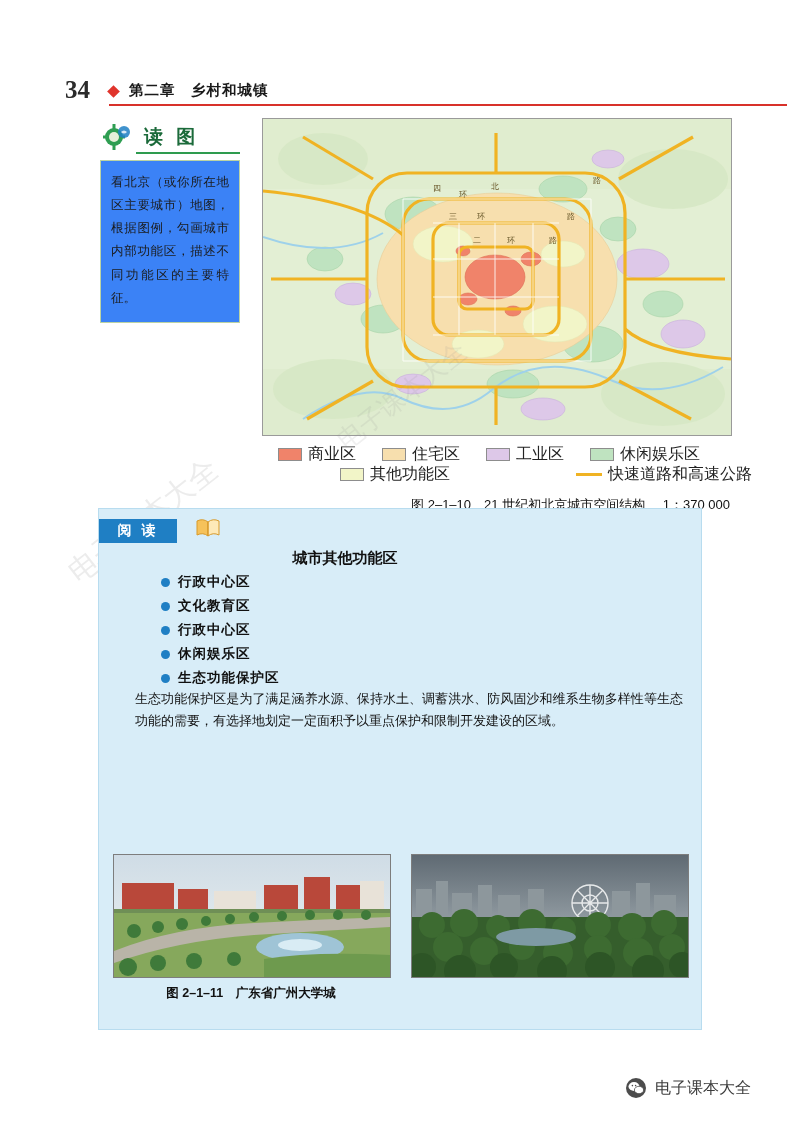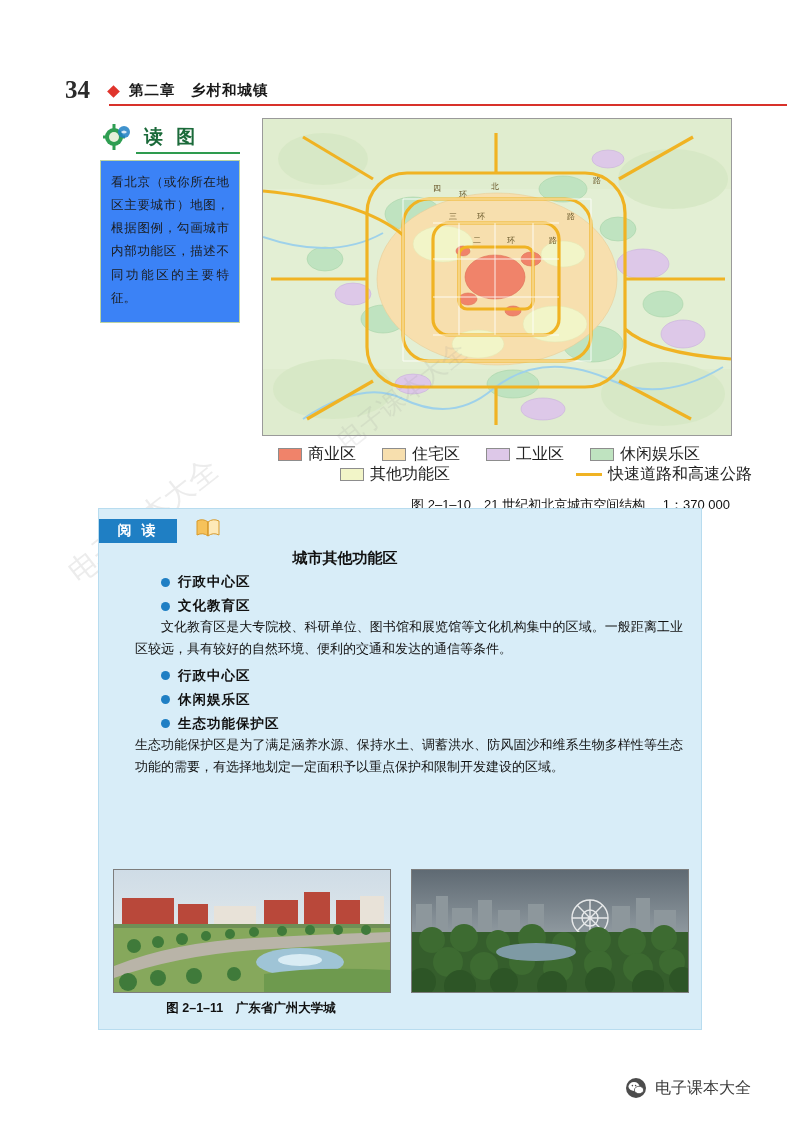--- a/index.html
+++ b/index.html
@@ -259,21 +259,21 @@
     text-indent: 26px;
     font-family: "Liberation Sans", sans-serif;
     margin: 0;
   }
   .para.noindent { text-indent: 0; }
 
   
   .photos {
     position: absolute;
     left: 14px;
-    top: 360px;
+    top: 345px;
     width: 574px;
     display: flex;
     justify-content: space-between;
   }
   .photo-box { width: 276px; }
   .photo-frame {
     width: 276px;
     height: 122px;
     border: 1px solid #7d7d7d;
     overflow: hidden;
@@ -525,21 +525,20 @@
 
       <div class="bullet-head">
         <span class="bullet-dot"></span>
         <span class="bullet-title">行政中心区</span>
       </div>
 
       <div class="bullet-head">
         <span class="bullet-dot"></span>
         <span class="bullet-title">文化教育区</span>
       </div>
-      <p class="para">文化教育区是大专院校、科研单位、图书馆和展览馆等文化机构集中的区域。一般距离工业区较远，具有较好的自然环境、便利的交通和发达的通信等条件。</p>
 
       <div class="bullet-head">
         <span class="bullet-dot"></span>
         <span class="bullet-title">行政中心区</span>
       </div>
 
       <div class="bullet-head">
         <span class="bullet-dot"></span>
         <span class="bullet-title">休闲娱乐区</span>
       </div>

